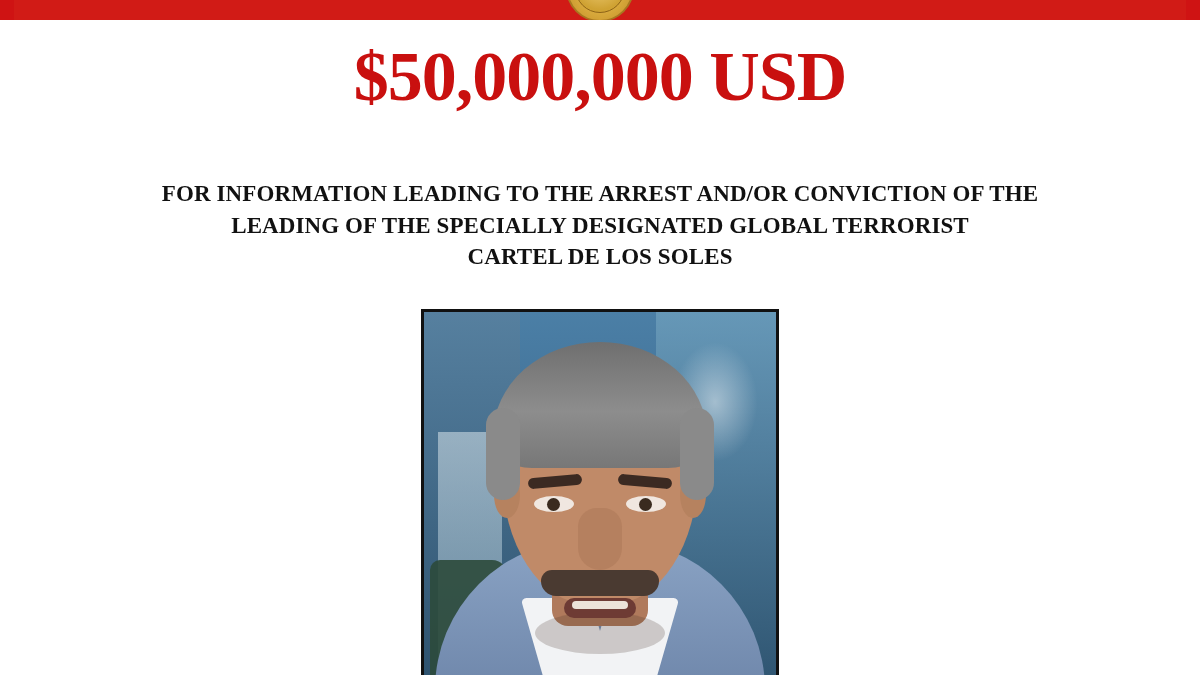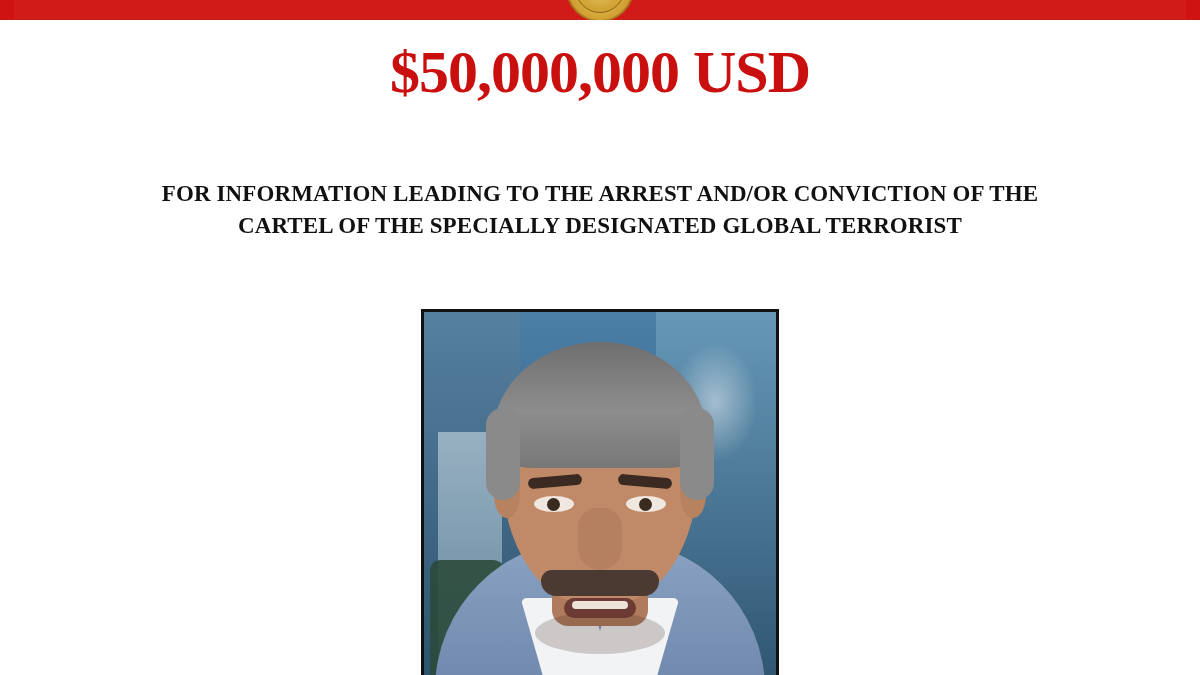--- a/index.html
+++ b/index.html
@@ -85,21 +85,21 @@
 
   .reward-amount {
     position: absolute;
     top: 42px;
     left: 0;
     width: 1200px;
     text-align: center;
     color: #c9100f;
     font-family: "Liberation Serif", serif;
     font-weight: bold;
-    font-size: 60px;
+    font-size: 70px;
     line-height: 1.0;
     letter-spacing: -1px;
   }
 
   .subhead {
     position: absolute;
     top: 178px;
     left: 50px;
     width: 1100px;
     text-align: center;
@@ -346,21 +346,22 @@
   </div>
 
   <div class="page"></div>
   <div class="page-edge-left"></div>
   <div class="page-edge-right"></div>
 
   <div class="reward-amount">$50,000,000 USD</div>
 
   <div class="subhead">
     <div>FOR INFORMATION LEADING TO THE ARREST AND/OR CONVICTION OF THE</div>
-    <div><span>CARTEL OF THE </span><span class="u">SPECIALLY DESIGNATED GLOBAL TERRORIST</span></div>
+    <div><span>LEADING OF THE </span><span class="u">SPECIALLY DESIGNATED GLOBAL TERRORIST</span></div>
+    <div>CARTEL DE LOS SOLES</div>
   </div>
 
   <div class="photo-frame">
     <div class="bg">
       <div class="bg-panel-a"></div>
       <div class="bg-panel-b"></div>
       <div class="bg-stripe"></div>
       <div class="bg-glow"></div>
     </div>
     <div class="chair"></div>

